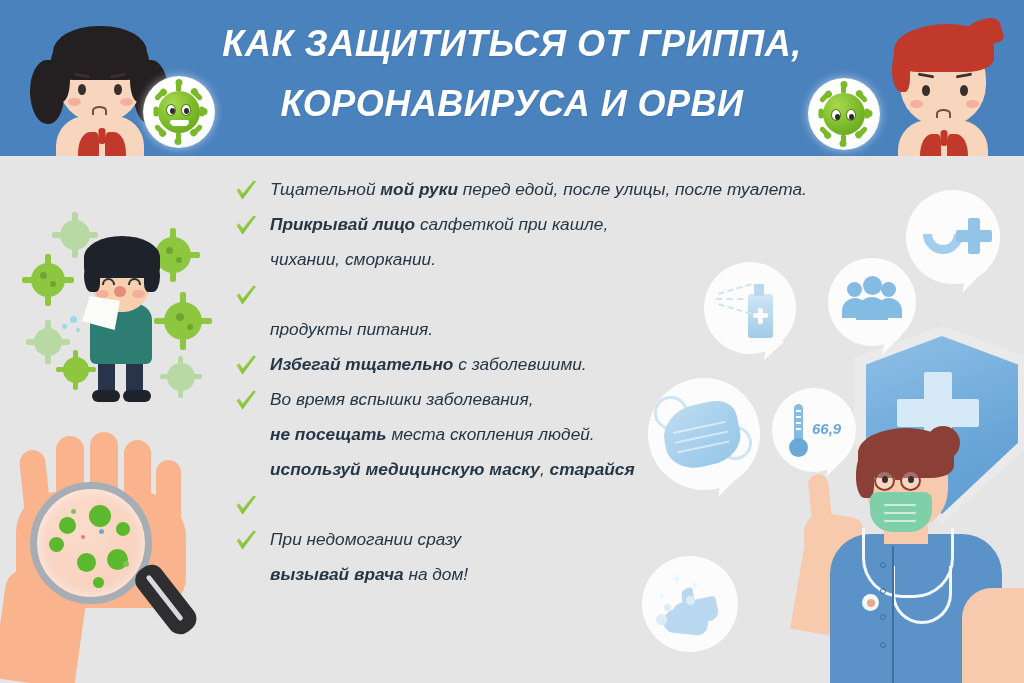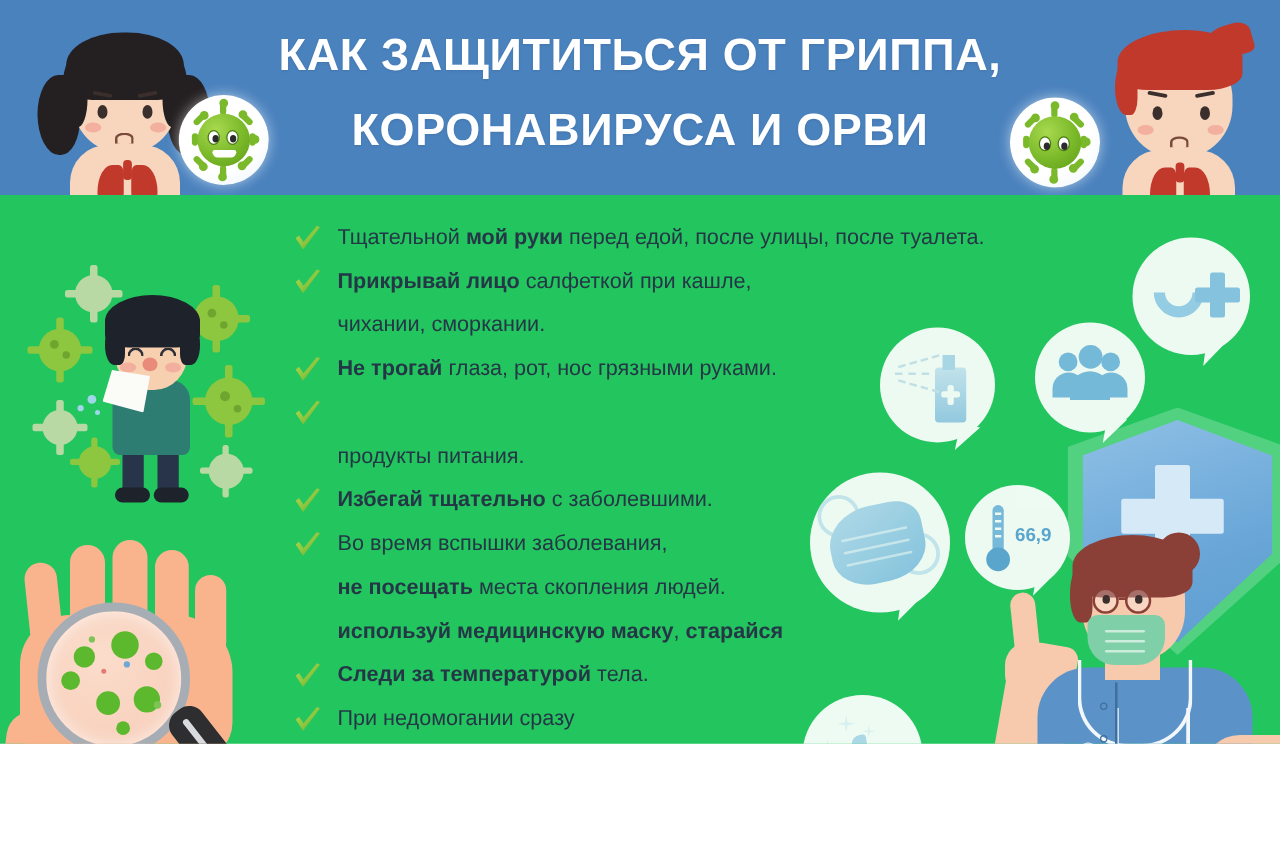--- a/index.html
+++ b/index.html
@@ -4,23 +4,24 @@
 <title>Как защититься от гриппа, коронавируса и ОРВИ</title>
 <style>
   * { box-sizing: border-box; margin: 0; padding: 0; }
   html, body {
     width: 1024px; height: 683px;
     overflow: hidden;
     font-family: "Liberation Sans", sans-serif;
   }
   #poster {
     position: relative;
-    width: 1024px; height: 595px;
-    background: #22c55e;
+    width: 1024px; height: 683px;
+    background: #e5e5e5;
     overflow: hidden;
+    font-style: italic;
   }
 
   
   #header {
     position: absolute; left: 0; top: 0;
     width: 1024px; height: 156px;
     background: #4a82be;
     overflow: hidden;
   }
   #title-block {
@@ -513,30 +514,20 @@
             <defs>
               <linearGradient id="cg" x1="0" y1="0" x2="1" y2="1">
                 <stop offset="0%" stop-color="#b6d94a"></stop>
                 <stop offset="55%" stop-color="#8cc63f"></stop>
                 <stop offset="100%" stop-color="#5f9c23"></stop>
               </linearGradient>
             </defs>
             <path d="M2.5 10.5 L8.5 19.5 L22 1.5 L19.5 0.5 L8.8 13.6 L5.2 8.3 Z" fill="url(#cg)"></path>
           </svg></span><span><b>Прикрывай лицо</b><span> салфеткой при кашле,</span></span></div>
       <div class="line cont"><span><span>чихании, сморкании.</span></span></div>
-      <div class="line"><span class="check"><svg viewBox="0 0 24 22" width="24" height="22" aria-hidden="true">
-            <defs>
-              <linearGradient id="cg" x1="0" y1="0" x2="1" y2="1">
-                <stop offset="0%" stop-color="#b6d94a"></stop>
-                <stop offset="55%" stop-color="#8cc63f"></stop>
-                <stop offset="100%" stop-color="#5f9c23"></stop>
-              </linearGradient>
-            </defs>
-            <path d="M2.5 10.5 L8.5 19.5 L22 1.5 L19.5 0.5 L8.8 13.6 L5.2 8.3 Z" fill="url(#cg)"></path>
-          </svg></span><span><b>Не трогай</b><span> глаза, рот, нос грязными руками.</span></span></div>
       <div class="line"><span class="check"><svg viewBox="0 0 24 22" width="24" height="22" aria-hidden="true">
             <defs>
               <linearGradient id="cg" x1="0" y1="0" x2="1" y2="1">
                 <stop offset="0%" stop-color="#b6d94a"></stop>
                 <stop offset="55%" stop-color="#8cc63f"></stop>
                 <stop offset="100%" stop-color="#5f9c23"></stop>
               </linearGradient>
             </defs>
             <path d="M2.5 10.5 L8.5 19.5 L22 1.5 L19.5 0.5 L8.8 13.6 L5.2 8.3 Z" fill="url(#cg)"></path>
           </svg></span></div>
@@ -565,21 +556,21 @@
       <div class="line cont"><span><b>используй медицинскую маску</b><span>,  </span><b>старайся</b></span></div>
       <div class="line"><span class="check"><svg viewBox="0 0 24 22" width="24" height="22" aria-hidden="true">
             <defs>
               <linearGradient id="cg" x1="0" y1="0" x2="1" y2="1">
                 <stop offset="0%" stop-color="#b6d94a"></stop>
                 <stop offset="55%" stop-color="#8cc63f"></stop>
                 <stop offset="100%" stop-color="#5f9c23"></stop>
               </linearGradient>
             </defs>
             <path d="M2.5 10.5 L8.5 19.5 L22 1.5 L19.5 0.5 L8.8 13.6 L5.2 8.3 Z" fill="url(#cg)"></path>
-          </svg></span><span><b>Следи за температурой</b><span> тела.</span></span></div>
+          </svg></span></div>
       <div class="line"><span class="check"><svg viewBox="0 0 24 22" width="24" height="22" aria-hidden="true">
             <defs>
               <linearGradient id="cg" x1="0" y1="0" x2="1" y2="1">
                 <stop offset="0%" stop-color="#b6d94a"></stop>
                 <stop offset="55%" stop-color="#8cc63f"></stop>
                 <stop offset="100%" stop-color="#5f9c23"></stop>
               </linearGradient>
             </defs>
             <path d="M2.5 10.5 L8.5 19.5 L22 1.5 L19.5 0.5 L8.8 13.6 L5.2 8.3 Z" fill="url(#cg)"></path>
           </svg></span><span><span>При недомогании сразу</span></span></div>

